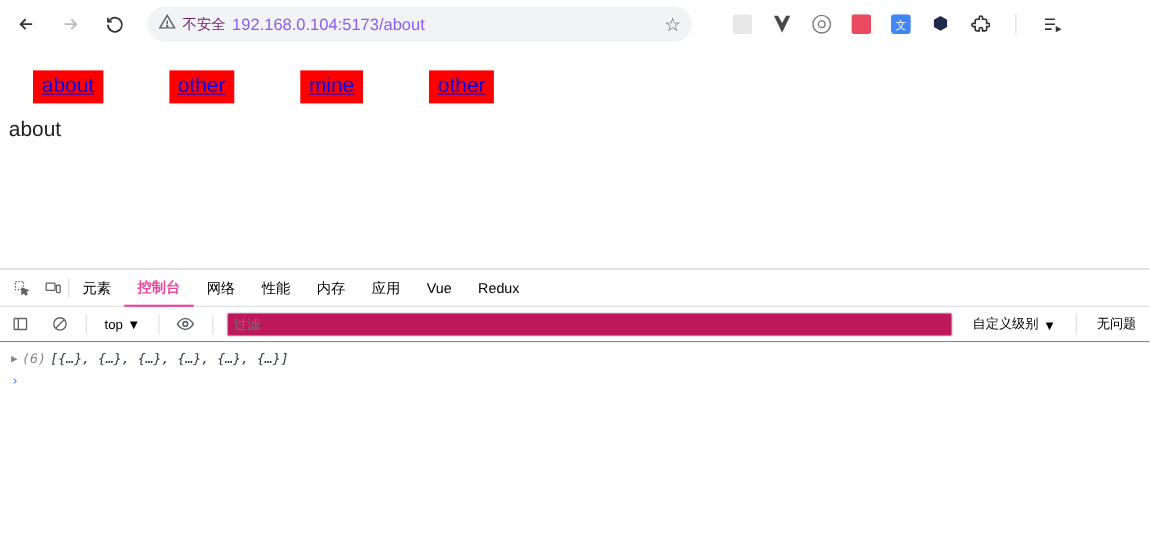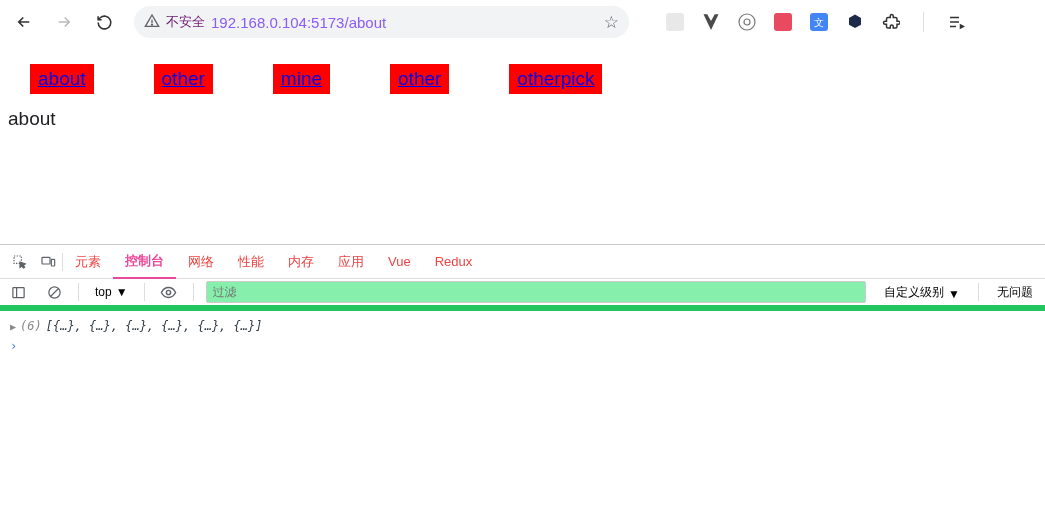--- a/index.html
+++ b/index.html
@@ -110,34 +110,34 @@
       justify-content: center;
       cursor: pointer;
       color: #5f6368;
     }
     .dt-tab {
       padding: 0 12px;
       height: 34px;
       display: flex;
       align-items: center;
       cursor: pointer;
-      color: #ef4444;
+      color: #000000;
     }
     .dt-tab.active {
       color: #ec4899;
       border-bottom: 2px solid #ec4899;
       font-weight: bold;
     }
     .console-toolbar {
       height: 32px;
       display: flex;
       align-items: center;
       padding: 0 6px;
       gap: 12px;
-      border-bottom: 6px solid #22c55e;
+      border-bottom: 1px solid #22c55e;
       font-size: 12px;
     }
     .ct-icon {
       width: 24px;
       height: 24px;
       display: flex;
       align-items: center;
       justify-content: center;
       cursor: pointer;
       color: #5f6368;
@@ -154,21 +154,21 @@
       cursor: pointer;
       padding: 0 4px;
     }
     .filter-input {
       flex: 1;
       height: 22px;
       border: 1px solid #ccc;
       border-radius: 2px;
       padding: 0 6px;
       font-size: 12px;
-      background: #86efac;
+      background: #be185d;
     }
     .ct-levels {
       display: flex;
       align-items: flex-end;
       gap: 4px;
       cursor: pointer;
       padding: 0 6px;
     }
     .console-body {
       flex: 1;
@@ -274,21 +274,20 @@
       </div>
   </div>
 </div>
 
 <div class="page-content">
   <div class="nav-links">
     <a class="nav-link">about</a>
     <a class="nav-link">other</a>
     <a class="nav-link">mine</a>
     <a class="nav-link">other</a>
-    <a class="nav-link">otherpick</a>
   </div>
   <div class="page-title">about</div>
 </div>
 
 <div class="devtools">
   <div class="devtools-tabs">
     <div class="dt-icon">
       <svg width="16" height="16" viewBox="0 0 24 24" fill="none" stroke="currentColor" stroke-width="1.8">
           <rect x="3" y="3" width="11" height="11" stroke-dasharray="2 2"></rect>
           <path d="M12 12l8 3-3 2 2 3-2 1-2-3-3 2z" fill="currentColor"></path>

